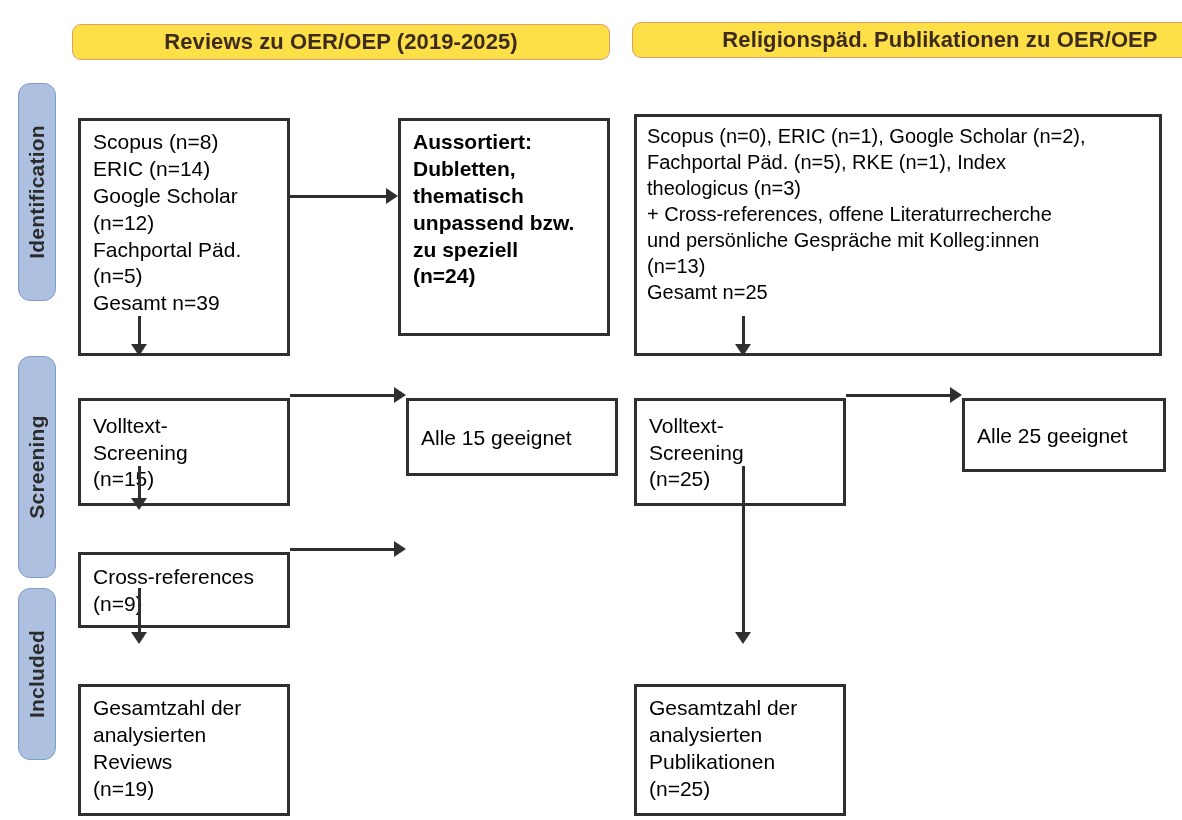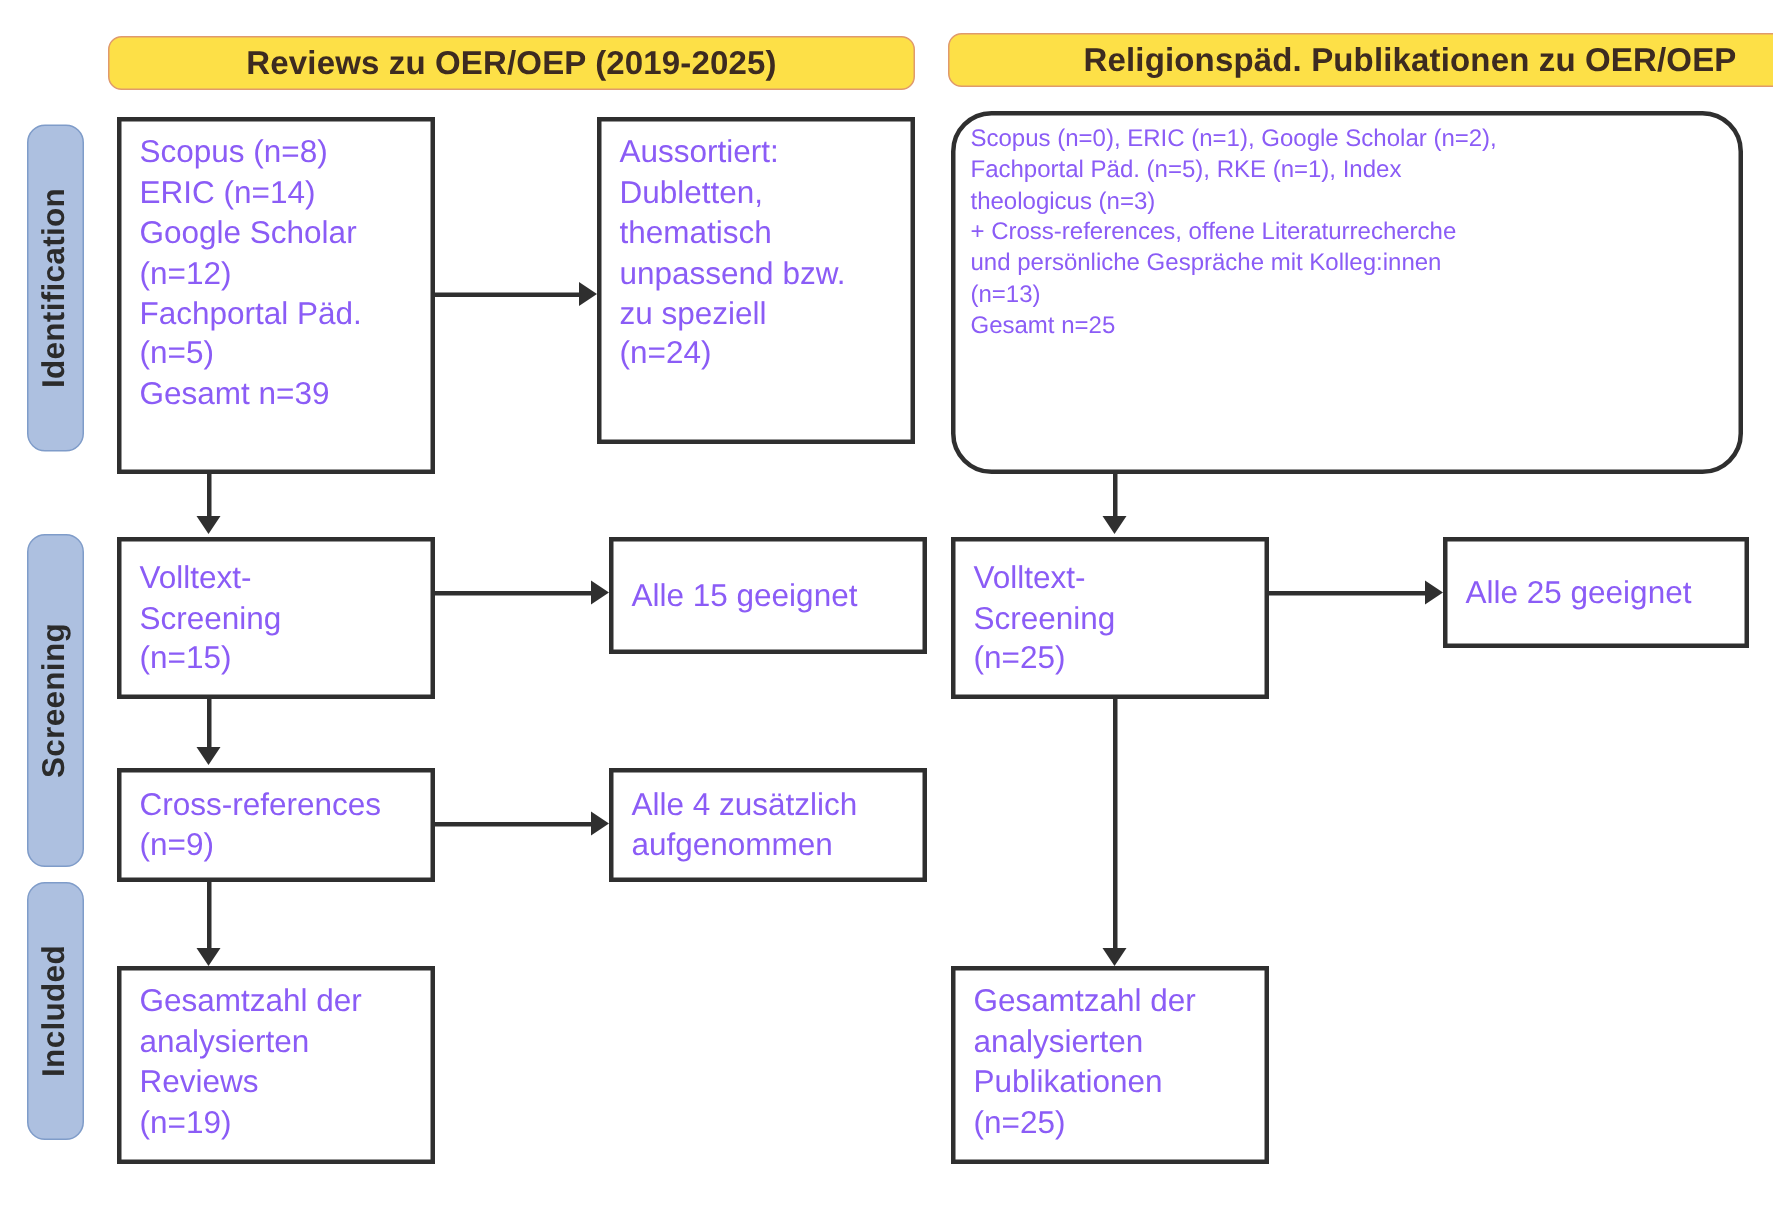--- a/index.html
+++ b/index.html
@@ -55,31 +55,31 @@
     letter-spacing: 0.1px;
   }
 
   
   .flow-box {
     position: absolute;
     background: #ffffff;
     border: 3px solid #2f2f2f;
     box-sizing: border-box;
     padding: 8px 10px 6px 12px;
-    color: #8b5cf6;
+    color: #000000;
     font-size: 21px;
     line-height: 1.28;
     white-space: pre-line;
     overflow: hidden;
+    margin-top: 40px;
   }
   .flow-box.dense {
-    font-size: 16px;
+    font-size: 20px;
     line-height: 1.30;
     padding: 6px 8px 4px 10px;
-    border-radius: 27px;
   }
   .flow-box.vcenter {
     display: flex;
     flex-direction: column;
     justify-content: center;
   }
 
   
   .conn-h {
     position: absolute;
@@ -132,21 +132,21 @@
   </div>
 
   <div class="flow-box" style="left:78px; top:78px; width:212px; height:238px;">Scopus (n=8)
 ERIC (n=14)
 Google Scholar
 (n=12)
 Fachportal Päd.
 (n=5)
 Gesamt n=39</div>
 
-  <div class="flow-box" style="left:398px; top:78px; width:212px; height:218px;">Aussortiert:
+  <div class="flow-box" style="left:398px; top:78px; width:212px; height:218px;font-weight:bold;">Aussortiert:
 Dubletten,
 thematisch
 unpassend bzw.
 zu speziell
 (n=24)</div>
 
   <div class="conn-h" style="left:290px; top:195px; width:96px;"></div>
   <div class="arrow-right" style="left:386px; top:188px;"></div>
 
   <div class="conn-v" style="left:138px; top:316px; height:28px;"></div>
@@ -160,22 +160,20 @@
 
   <div class="conn-h" style="left:290px; top:394px; width:104px;"></div>
   <div class="arrow-right" style="left:394px; top:387px;"></div>
 
   <div class="conn-v" style="left:138px; top:466px; height:32px;"></div>
   <div class="arrow-down" style="left:131px; top:498px;"></div>
 
   <div class="flow-box vcenter" style="left:78px; top:512px; width:212px; height:76px;">Cross-references
 (n=9)</div>
 
-  <div class="flow-box vcenter" style="left:406px; top:512px; width:212px; height:76px;">Alle 4 zusätzlich
-aufgenommen</div>
 
   <div class="conn-h" style="left:290px; top:548px; width:104px;"></div>
   <div class="arrow-right" style="left:394px; top:541px;"></div>
 
   <div class="conn-v" style="left:138px; top:588px; height:44px;"></div>
   <div class="arrow-down" style="left:131px; top:632px;"></div>
 
   <div class="flow-box" style="left:78px; top:644px; width:212px; height:132px;">Gesamtzahl der
 analysierten
 Reviews

